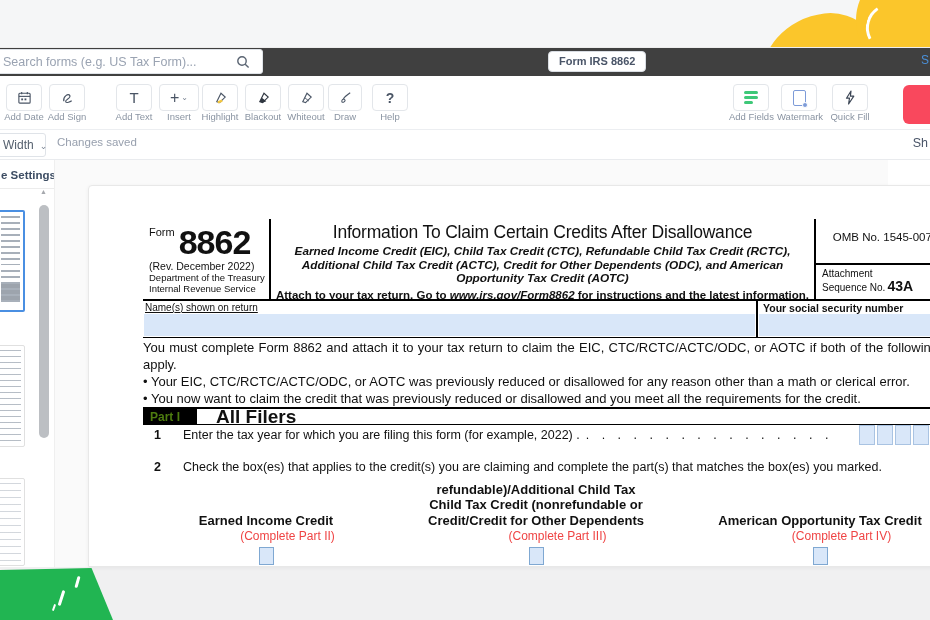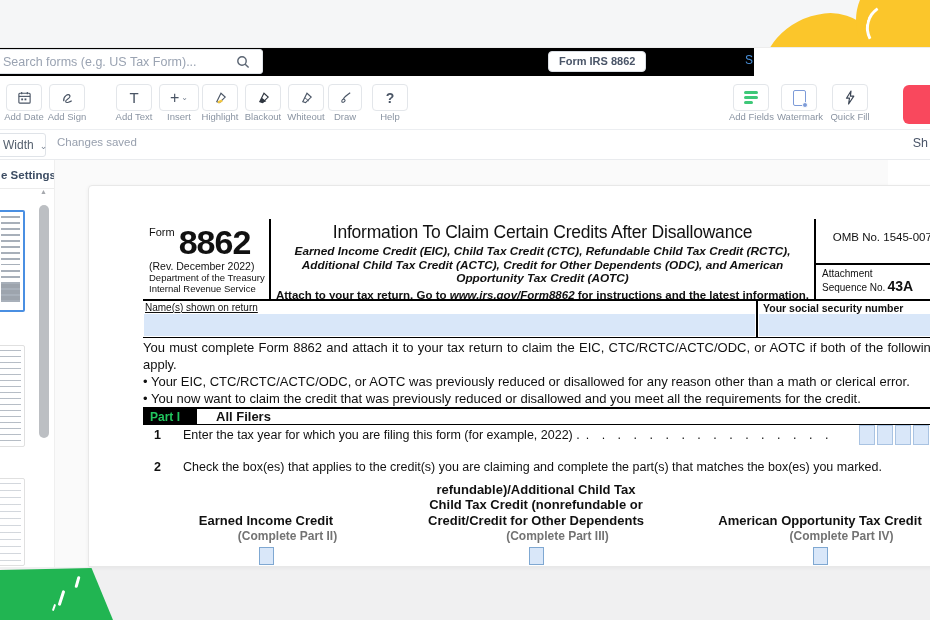--- a/index.html
+++ b/index.html
@@ -6,21 +6,21 @@
   html,body { width:930px; height:620px; overflow:hidden; font-family:"Liberation Sans", sans-serif; background:#fff; }
   body { position:relative; }
 
   
   .top-strip { position:absolute; left:0; top:0; width:930px; height:48px; background:#f5f6f7; overflow:hidden; border-bottom:1px solid #ededed; }
   .yellow-a { position:absolute; right:44px; top:14px; width:128px; height:66px; background:var(--yellow); border-radius:55% 45% 6% 6% / 95% 100% 0 0; transform:rotate(-7deg); }
   .yellow-b { position:absolute; right:-22px; top:-30px; width:96px; height:100px; background:var(--yellow); border-radius:50%; }
   .yellow-b .shine { position:absolute; left:10px; top:34px; width:42px; height:46px; border:3px solid #fff; border-color:transparent transparent transparent #fff; border-radius:50%; transform:rotate(14deg); }
 
   
-  .search-row { position:absolute; left:0; top:48px; width:754px; height:28px; background:#000000; }
+  .search-row { position:absolute; left:0; top:48px; width:930px; height:28px; background:#404040; }
   .search-box { position:absolute; left:-40px; top:1px; width:303px; height:25px; border:1px solid #dfe3e8; border-radius:3px; background:#fff; }
   .search-box input { position:absolute; left:42px; top:0; width:230px; height:23px; border:none; outline:none; font-size:12.5px; color:#55606e; font-family:"Liberation Sans",sans-serif; }
   .search-box input::placeholder { color:#9aa3b2; }
   .search-ico { position:absolute; right:12px; top:5px; }
   .doc-chip { position:absolute; left:548px; top:3px; height:21px; padding:0 10px; border:1px solid #d9dde3; border-radius:4px; background:#fff; font-size:11px; font-weight:bold; color:#4a5568; line-height:19px; }
   .blue-frag { position:absolute; right:1px; top:5px; color:#4a90d9; font-size:12px; }
 
   
   .toolbar { position:absolute; left:0; top:76px; width:930px; height:54px; background:#fff; border-bottom:1px solid #eceef1; }
   .tbtn { position:absolute; top:8px; width:44px; text-align:center; cursor:pointer; }
@@ -85,37 +85,37 @@
   .namerow { position:absolute; left:0; top:115px; width:812px; height:37px; border-bottom:1px solid #000; display:flex; }
   .name-cell { flex:1; border-right:2px solid #000; position:relative; font-size:10px; padding:1px 0 0 2px;text-decoration:underline; }
   .ssn-cell { width:197px; position:relative; font-size:10.5px; font-weight:bold; padding:1px 0 0 5px; }
   .bluefield { position:absolute; left:1px; right:1px; top:13px; height:22px; background:var(--fieldblue); }
 
   .intro { position:absolute; left:0; top:153px; width:812px; font-size:13px; line-height:17px; }
   .intro p { width:795px; text-align:justify; }
   .bullet { white-space:nowrap; overflow:hidden; width:812px; }
 
   .part1 { position:absolute; left:0; top:221px; width:812px; height:18px; border-top:2px solid #000; border-bottom:1px solid #000; display:flex; align-items:center; }
-  .part1-badge { background:#000; color:#22c55e; font-weight:bold; font-size:12px; width:54px; height:16px; line-height:16px; padding-left:7px; }
-  .part1-title { font-weight:bold; font-size:13px; margin-left:19px; }
+  .part1-badge { background:#000; color:#4d7c0f; font-weight:bold; font-size:12px; width:54px; height:16px; line-height:16px; padding-left:7px; }
+  .part1-title { font-weight:bold; font-size:19px; margin-left:19px; }
 
   .lrow { position:absolute; left:0; width:812px; display:flex; align-items:flex-start; font-size:12.5px; }
   .lnum { width:14px; margin-left:11px; margin-right:15px; font-weight:bold; flex:none; }
   .l1 { top:242px; }
   .l2 { top:274px; }
   .ltext { white-space:nowrap; }
   .dots { flex:1; overflow:hidden; white-space:nowrap; word-spacing:9px; margin:0 6px; color:#111; }
   .yearboxes { position:absolute; left:716px; top:-3px; display:flex; gap:2px; }
   .yearboxes i { display:block; width:16px; height:20px; background:var(--fieldblue); border:1px solid #a9c3e2; }
 
   .credits { position:absolute; left:0; top:295px; width:812px; }
   .ccol { position:absolute; top:0; display:flex; flex-direction:column; align-items:center; }
   .c1 { left:6px; width:234px; } .c2 { left:248px; width:290px; } .c3 { left:542px; width:270px; }
   .ctitle { height:47px; display:flex; flex-direction:column; justify-content:flex-end; text-align:center; font-size:13px; font-weight:bold; line-height:15.5px; }
-  .csub { font-size:12px; font-weight:bold; color:#737373; margin-top:1px;margin-left:43px; }
+  .csub { font-size:12px; font-weight:normal; color:#ef4444; margin-top:1px;margin-left:43px; }
   .cbox { width:15px; height:18px; margin-top:4px; background:var(--fieldblue); border:1.5px solid #7fa8d2; }
 
   
   .green-blob { position:absolute; left:0; bottom:0; width:113px; height:52px; background:var(--green); clip-path:polygon(0 4%, 81% 0, 100% 100%, 0 100%); }
   .spark { position:absolute; background:#fff; border-radius:2px; }
   .s1 { width:3px; height:16px; left:60px; top:22px; transform:rotate(18deg); }
   .s2 { width:3px; height:12px; left:76px; top:8px; transform:rotate(16deg); }
   .s3 { width:2px; height:7px; left:53px; top:36px; transform:rotate(20deg); }
 
   svg { display:block; }

